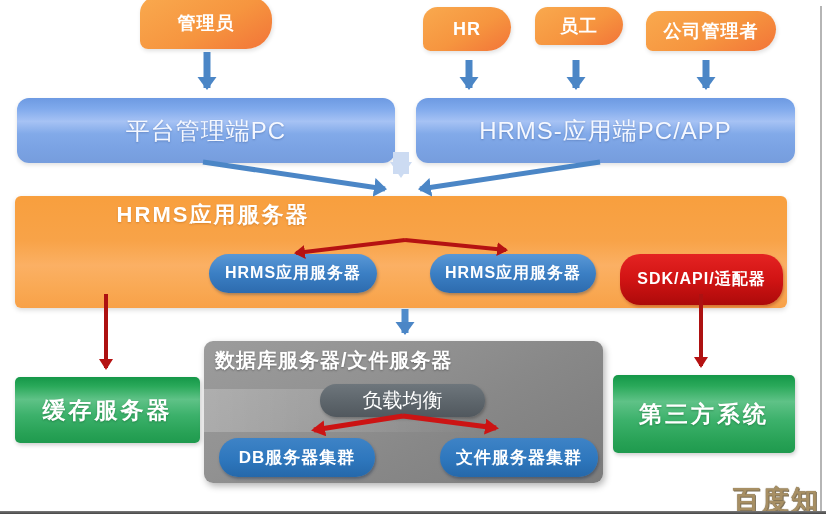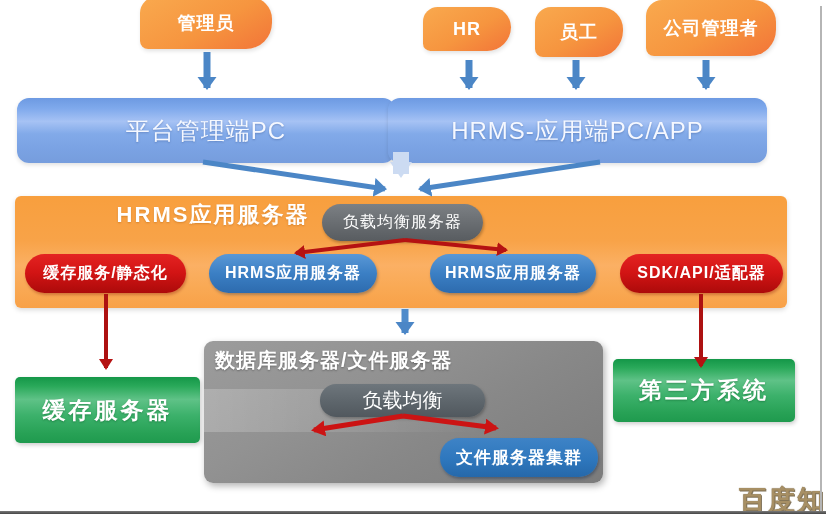--- a/index.html
+++ b/index.html
@@ -1,20 +1,20 @@
 <!DOCTYPE html>
 <html><head>
 <meta charset="utf-8">
 <style>
   html,body{margin:0;padding:0;background:#ffffff;}
   .stage{
     position:relative;width:826px;height:518px;background:#ffffff;overflow:hidden;
     font-family:"Liberation Sans","DejaVu Sans",sans-serif;
   }
-  .abs{position:absolute;box-sizing:border-box;text-align:right;}
+  .abs{position:absolute;box-sizing:border-box;}
   .center{display:flex;align-items:center;justify-content:center;text-align:center;}
 
   
   .actor{
     background:linear-gradient(150deg,#f9a94e 0%,#f6953f 55%,#f27438 100%);
     border-radius:16px 22px 26px 8px;
     color:#fff;font-size:18px;font-weight:bold;letter-spacing:1px;
     box-shadow:1px 2px 4px rgba(0,0,0,.12);
   }
 
@@ -105,40 +105,39 @@
     <path d="M405,240 L296,253" stroke="#b51212" stroke-width="4" marker-end="url(#ar)"></path>
     <path d="M405,240 L506,250" stroke="#b51212" stroke-width="4" marker-end="url(#ar)"></path>
     <path d="M106,294 L106,368" stroke="#ad1111" stroke-width="4" marker-end="url(#ar)"></path>
     <path d="M701,294 L701,366" stroke="#ad1111" stroke-width="4" marker-end="url(#ar)"></path>
     <path d="M403,416 L314,430" stroke="#cc1414" stroke-width="5" marker-end="url(#ar2)"></path>
     <path d="M403,416 L496,428" stroke="#cc1414" stroke-width="5" marker-end="url(#ar2)"></path>
   </svg>
 
   <div class="abs center actor" style="left:140px;top:-3px;width:132px;height:52px;">管理员</div>
   <div class="abs center actor" style="left:423px;top:7px;width:88px;height:44px;">HR</div>
-  <div class="abs center actor" style="left:535px;top:7px;width:88px;height:50px;">员工</div>
-  <div class="abs center actor" style="left:646px;top:0;width:130px;height:56px;">公司管理者</div>
+  <div class="abs center actor" style="left:535px;top:7px;width:88px;height:38px;">员工</div>
+  <div class="abs center actor" style="left:646px;top:11px;width:130px;height:40px;">公司管理者</div>
 
   <div class="abs center bar" style="left:17px;top:98px;width:378px;height:65px;">平台管理端PC</div>
-  <div class="abs center bar" style="left:388px;top:98px;width:379px;height:65px;">HRMS-应用端PC/APP</div>
+  <div class="abs center bar" style="left:416px;top:98px;width:379px;height:65px;">HRMS-应用端PC/APP</div>
 
   <div class="abs band" style="left:15px;top:196px;width:772px;height:112px;"></div>
   <div class="abs center band-title" style="left:25px;top:200px;width:376px;height:30px;">HRMS应用服务器</div>
-  <div class="abs center pill pill-gray" style="left:322px;top:204px;width:161px;height:37px;">负载均衡服务器</div>
-  <div class="abs center pill pill-red" style="left:25px;top:254px;width:161px;height:39px;">缓存服务/静态化</div>
   <div class="abs center pill pill-blue" style="left:209px;top:254px;width:168px;height:39px;">HRMS应用服务器</div>
   <div class="abs center pill pill-blue" style="left:430px;top:254px;width:166px;height:39px;">HRMS应用服务器</div>
-  <div class="abs center pill pill-red" style="left:620px;top:254px;width:163px;height:39px;">SDK/API/适配器</div>
+  <div class="abs center pill pill-red" style="left:620px;top:254px;width:163px;height:51px;">SDK/API/适配器</div>
 
   <div class="abs center green-box" style="left:15px;top:377px;width:185px;height:66px;">缓存服务器</div>
-  <div class="abs center green-box" style="left:613px;top:359px;width:182px;height:63px;">第三方系统</div>
+  <div class="abs center green-box" style="left:613px;top:375px;width:182px;height:78px;">第三方系统</div>
 
   <div class="abs db-box" style="left:204px;top:341px;width:399px;height:142px;"></div>
   <div class="abs db-title" style="left:215px;top:347px;">数据库服务器/文件服务器</div>
   <div class="abs center pill-gray2" style="left:320px;top:384px;width:165px;height:33px;">负载均衡</div>
+  <div class="abs center pill-blue2" style="left:219px;top:438px;width:156px;height:39px;">DB服务器集群</div>
   <div class="abs center pill-blue2" style="left:440px;top:438px;width:158px;height:39px;font-family:Liberation Mono, monospace;">文件服务器集群</div>
 
   <div class="abs wm" style="left:733px;top:482px;">百度知道</div>
 
   <div class="abs edge-right" style="left:820px;top:6px;width:2px;height:506px;"></div>
   <div class="abs edge-bottom" style="left:0px;top:511px;width:826px;height:3px;"></div>
 
 </div>
 
 </body></html>

